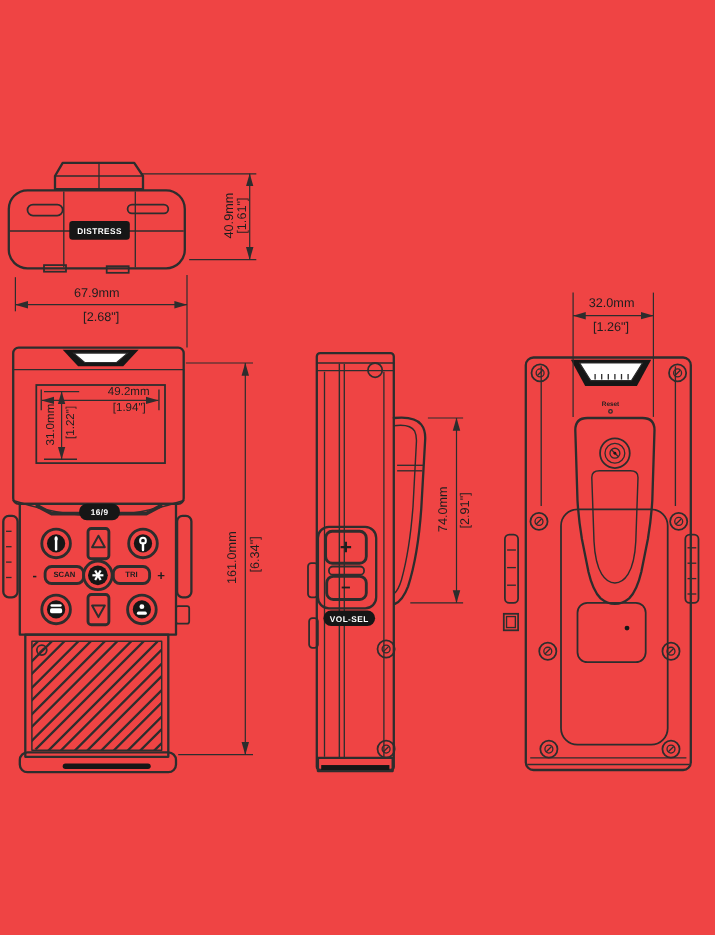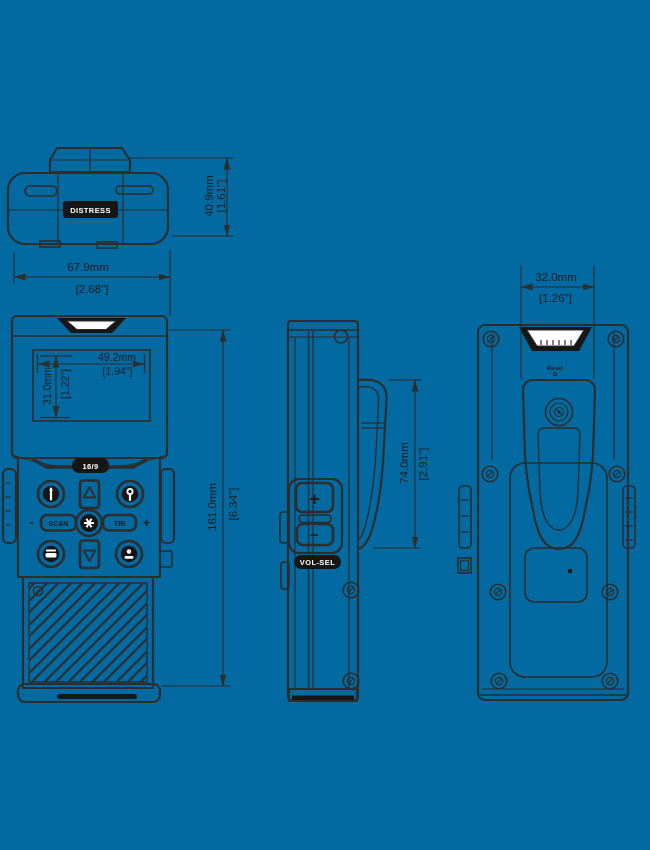--- a/index.html
+++ b/index.html
@@ -1,16 +1,16 @@
 <!DOCTYPE html>
 <html><head>
 <meta charset="utf-8">
 <style>
   html,body{margin:0;padding:0;background:#fff;}
-  .page{position:relative;width:650px;height:850px;background:#0369a1;overflow:hidden;}
+  .page{position:relative;width:650px;height:850px;background:#ef4444;overflow:hidden;}
   svg{position:absolute;left:0;top:0;}
   text{font-family:"Liberation Sans",sans-serif;fill:#1e1e1e;}
   .t11{font-size:11.5px;}
   .t10{font-size:10.5px;}
   .t7w{font-size:7.5px;font-weight:bold;fill:#ffffff;letter-spacing:0.4px;}
   .t7{font-size:7px;font-weight:bold;}
   .t6{font-size:5.8px;font-weight:bold;}
   .tp{font-size:19px;font-weight:bold;}
   .tm{font-size:15px;font-weight:bold;}
   .tk{font-size:12px;font-weight:bold;}

